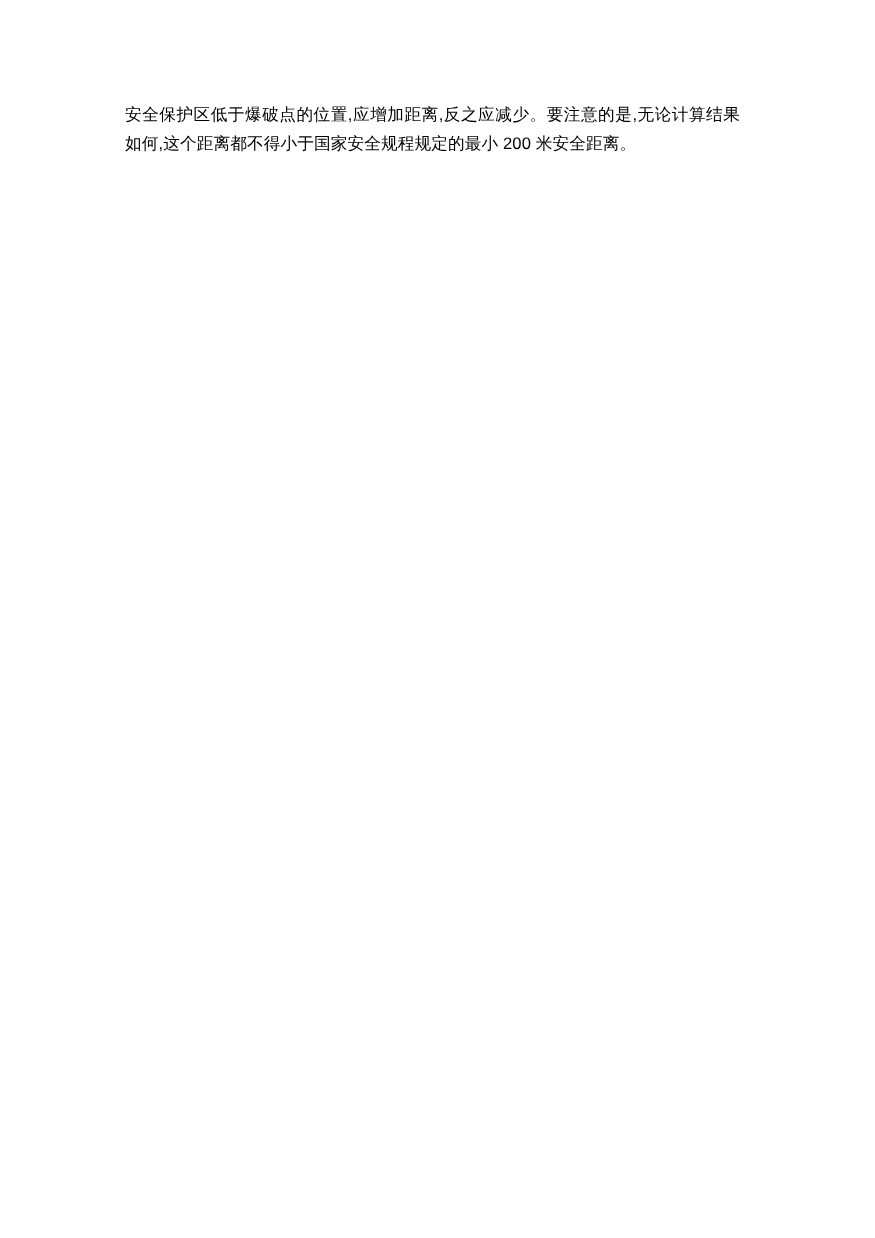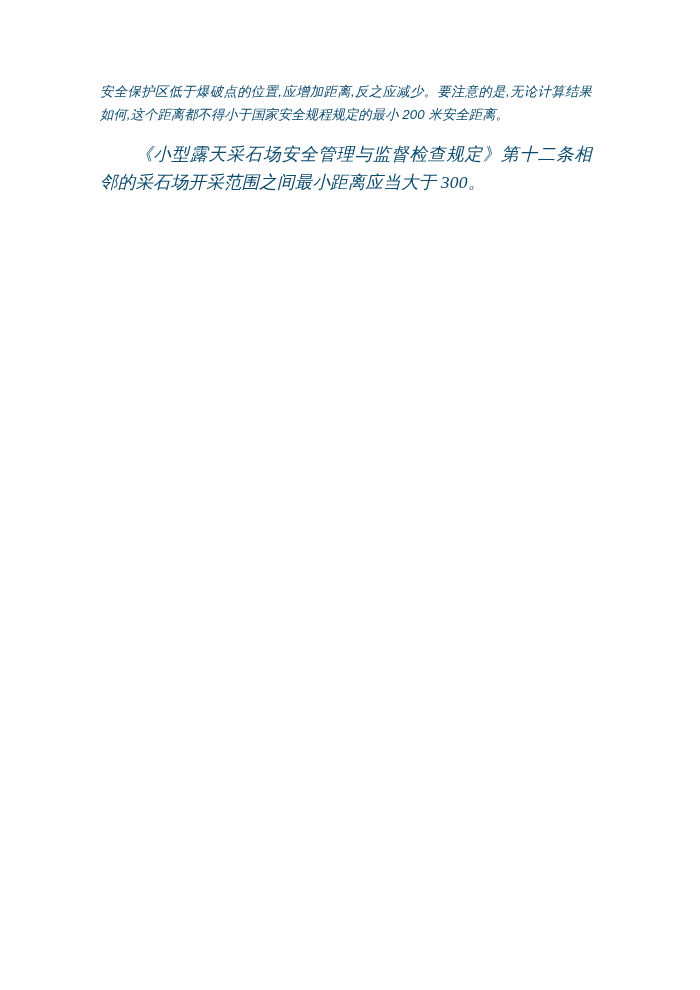--- a/index.html
+++ b/index.html
@@ -20,23 +20,22 @@
     box-sizing: border-box;
   }
   .content {
     position: absolute;
     left: 100px;
     top: 80px;
     width: 492px;
   }
   .para {
     margin: 0 0 0 0;
-    color: #0c4a6e;
+    color: #000000;
     text-align: justify;
-    font-style: italic;
   }
   
   .p-body {
     font-family: "Liberation Sans", "DejaVu Sans", sans-serif;
     font-size: 13.3px;
     line-height: 23px;
     letter-spacing: 0.1px;
   }
   
   .p-quote {
@@ -64,17 +63,16 @@
   }
 </style>
 </head>
 <body>
 
 <div class="page">
   <div class="content">
 
     <p class="para p-body">安全保护区低于爆破点的位置,应增加距离,反之应减少。要注意的是,无论计算结果如何,这个距离都不得小于国家安全规程规定的最小 200 米安全距离。</p>
 
-    <p class="para p-quote">《小型露天采石场安全管理与监督检查规定》第十二条相邻的采石场开采范围之间最小距离应当大于 300。</p>
 
 
   </div>
 </div>
 
 </body></html>

